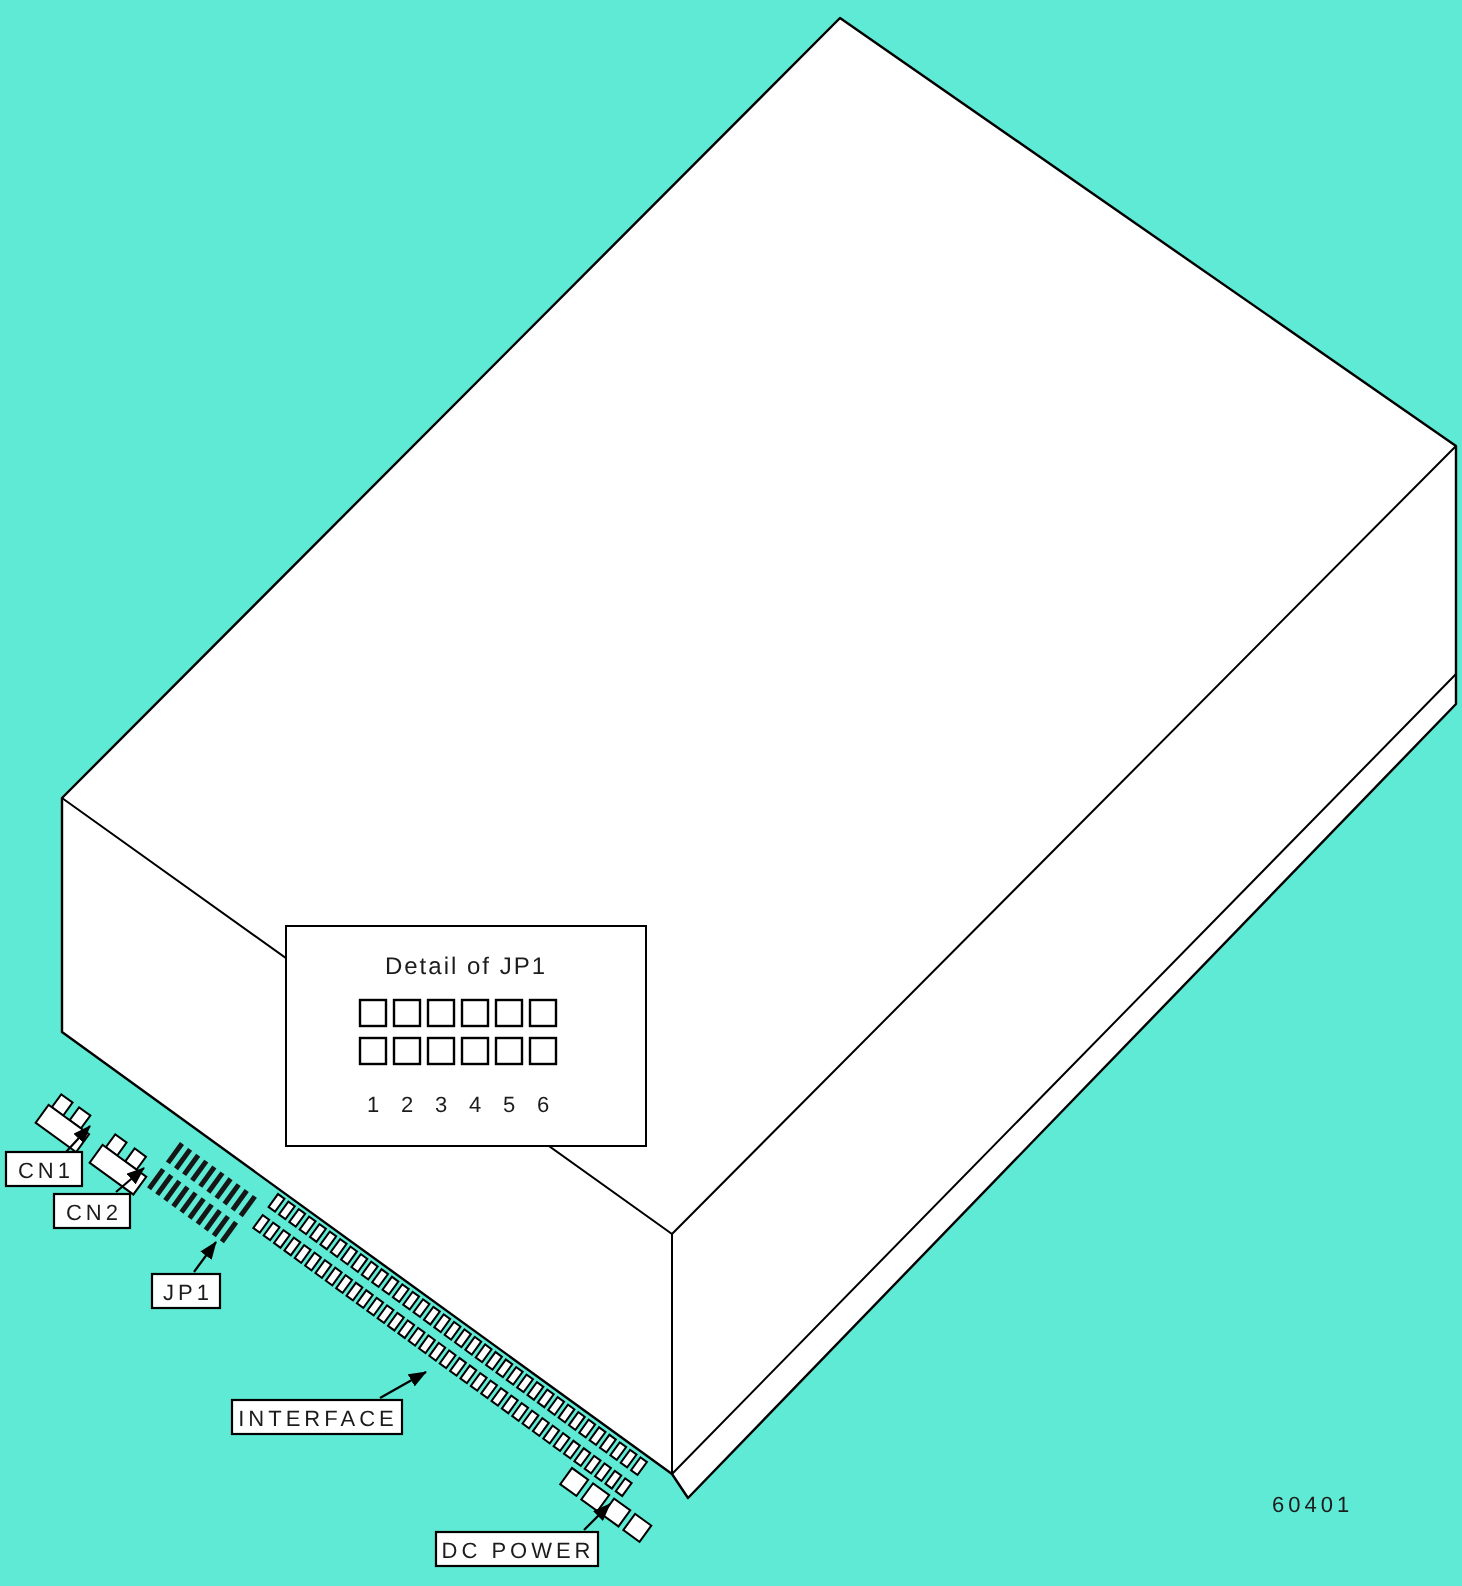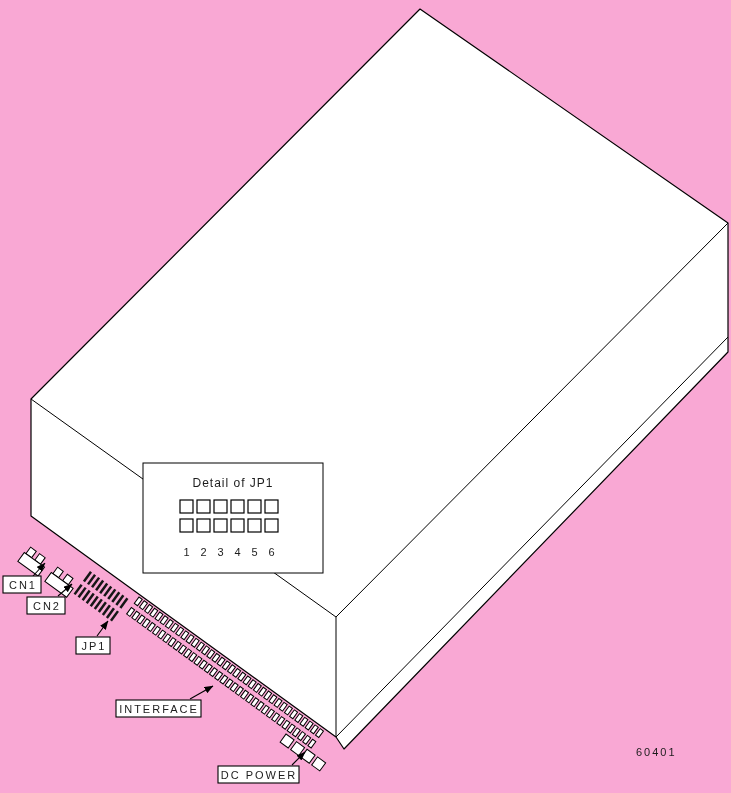--- a/index.html
+++ b/index.html
@@ -1,19 +1,19 @@
 <!DOCTYPE html>
 <html><head>
 <meta charset="utf-8">
 <style>
   html,body { margin:0; padding:0; background:#ffffff; }
   .page {
     position:relative;
     width:731px; height:793px;
-    background:#f9a8d4;
+    background:#5eead4;
     font-family:"Liberation Sans", sans-serif;
     overflow:hidden;
   }
   svg { display:block; }
   svg text { font-family:"Liberation Sans", sans-serif; fill:#1c1c1c; }
 
   .silhouette { fill:#ffffff; stroke:#000; stroke-width:1.2; stroke-linejoin:round; }
   .ln        { fill:none; stroke:#000; stroke-width:1; }
   .detailbox { fill:#ffffff; stroke:#000; stroke-width:1; }
   .detail-pin{ fill:#ffffff; stroke:#000; stroke-width:1.2; }

